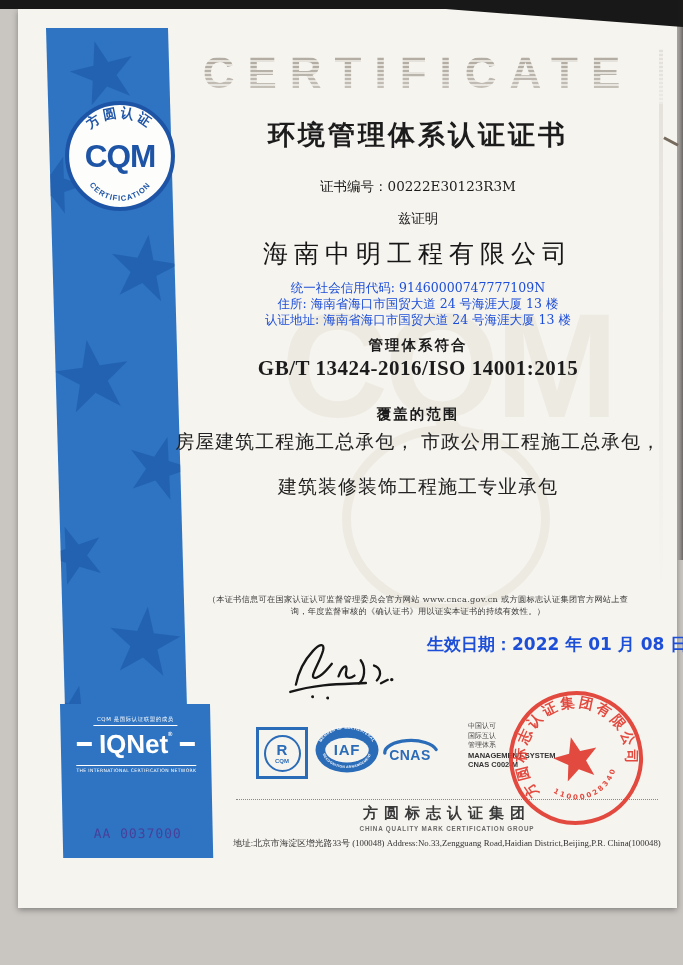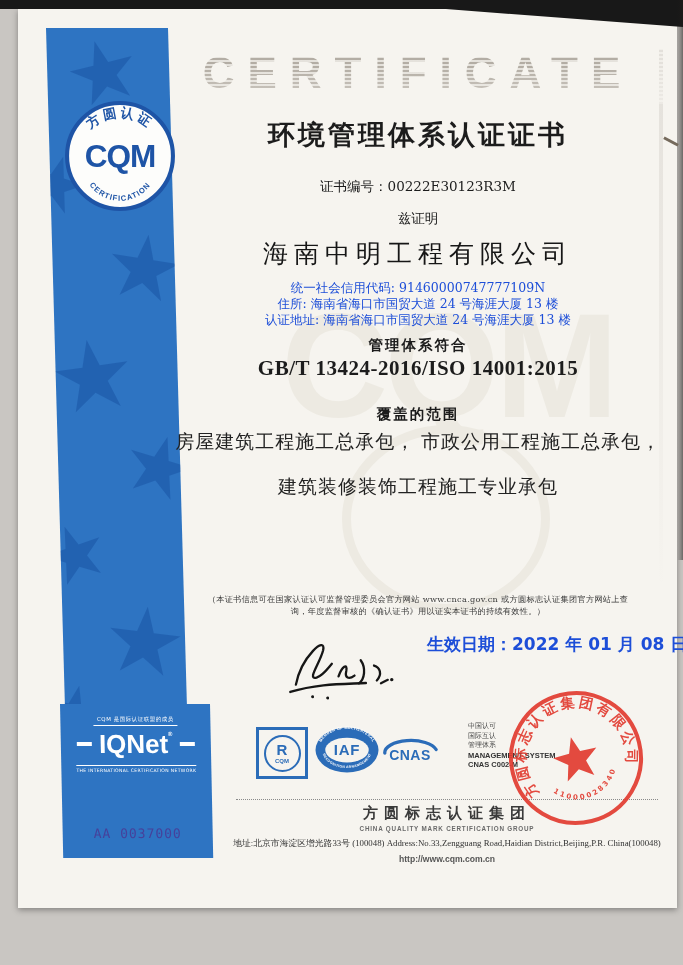--- a/index.html
+++ b/index.html
@@ -237,21 +237,20 @@
     <text font-size="7" font-weight="bold" fill="#e23c31" letter-spacing="2.2" font-family="DejaVu Sans, sans-serif">
       <textPath href="#sNum" startOffset="8%">110000283409</textPath>
     </text>
   </svg>
 
   <div class="dotline"></div>
   <div class="footer">
     <div class="org-cn">方圆标志认证集团</div>
     <div class="org-en">CHINA QUALITY MARK CERTIFICATION GROUP</div>
     <div class="addr-line">地址:北京市海淀区增光路33号 (100048)   Address:No.33,Zengguang Road,Haidian District,Beijing,P.R. China(100048)</div>
-    <div class="website">http://www.cqm.com.cn</div>
   </div>
 
   <div class="scan-top"></div>
   <div class="scan-corner"></div>
   <div class="scan-right"></div>
   <div class="scan-mark"></div>
 
 </div>
 
 </body></html>

